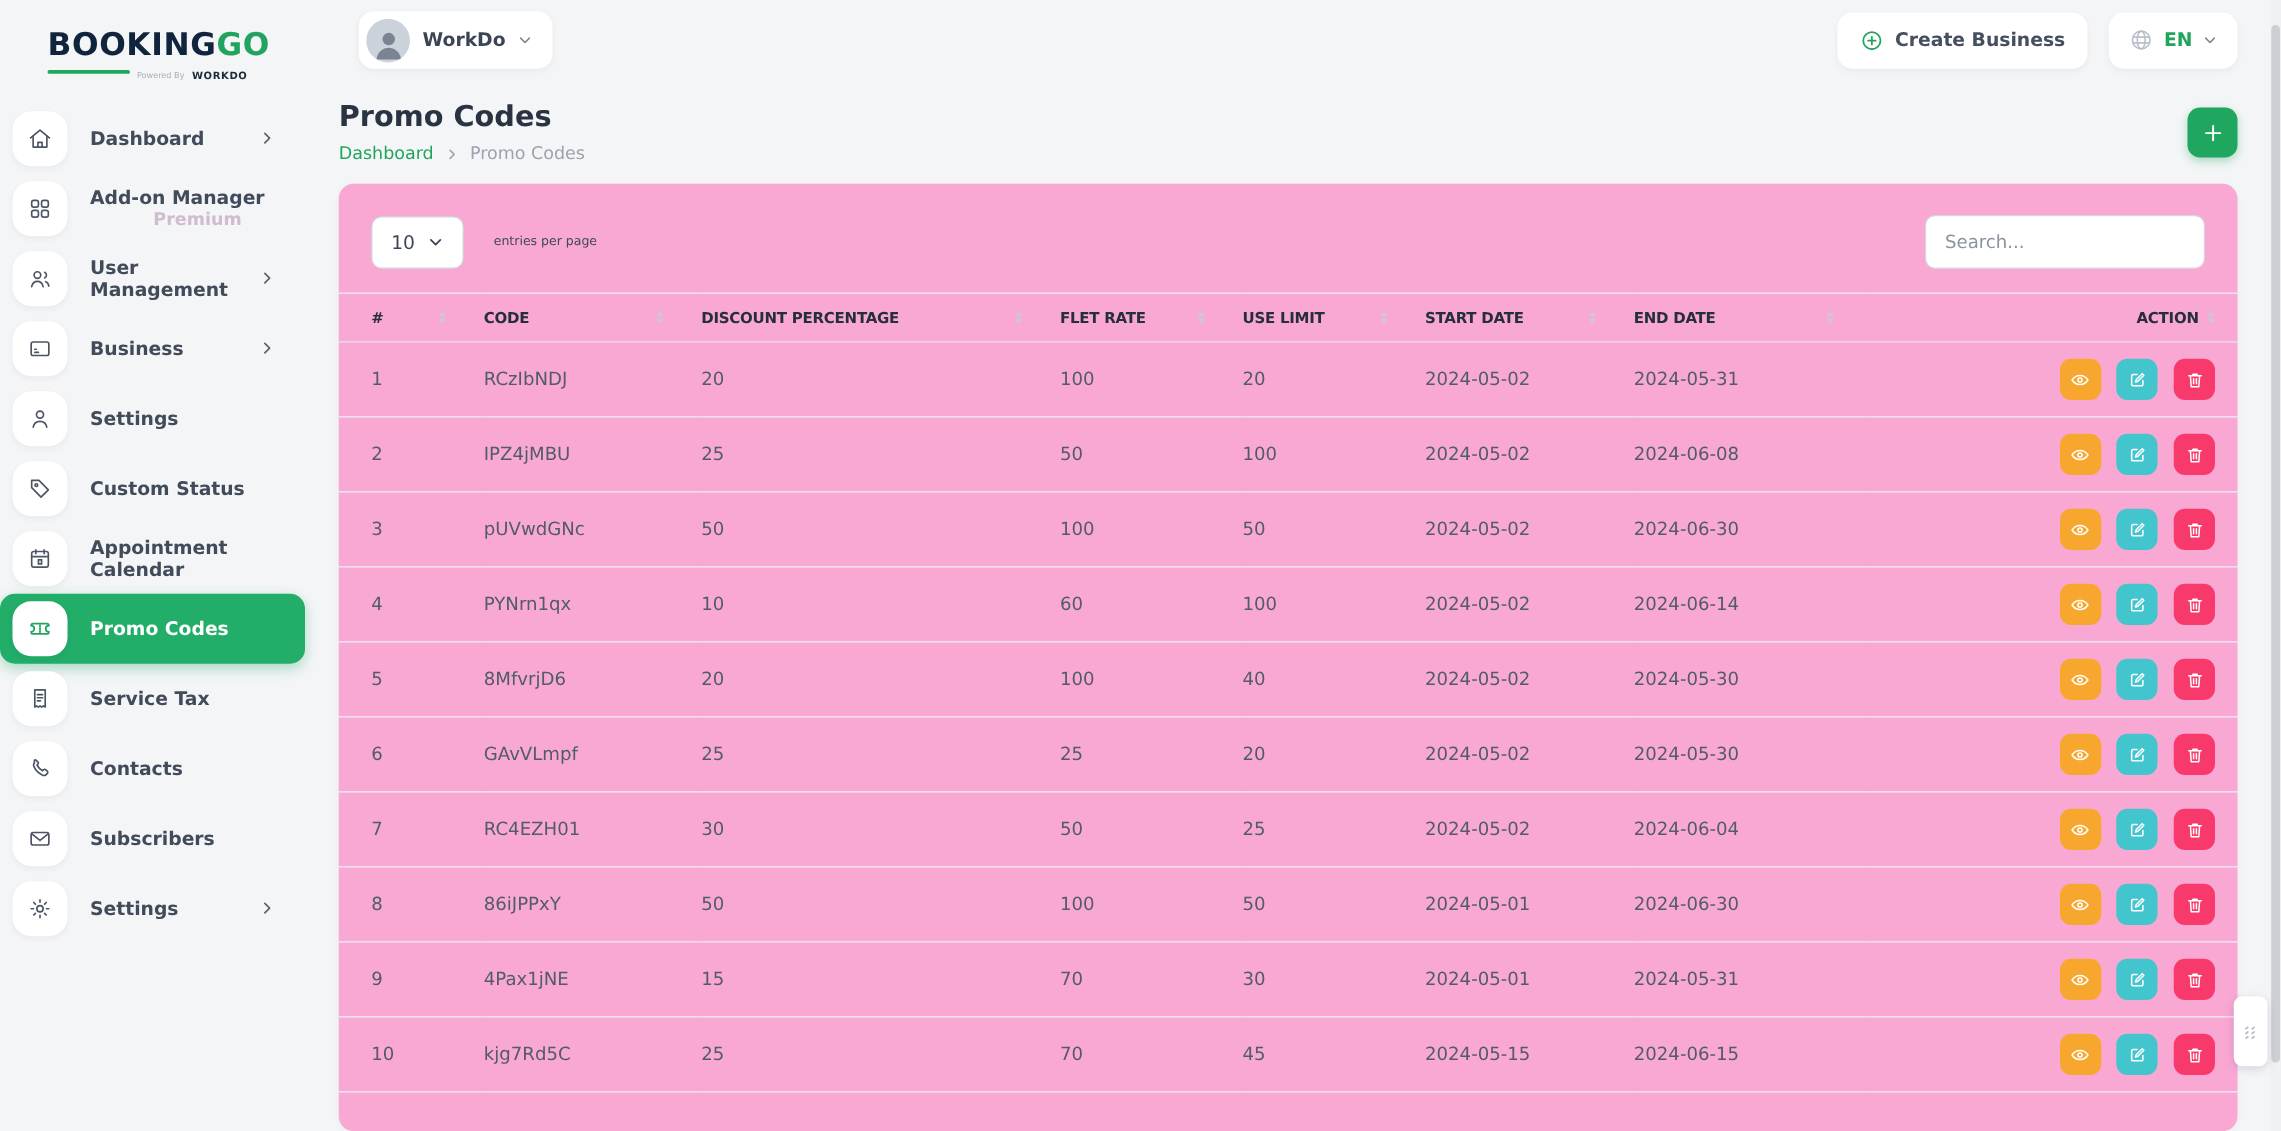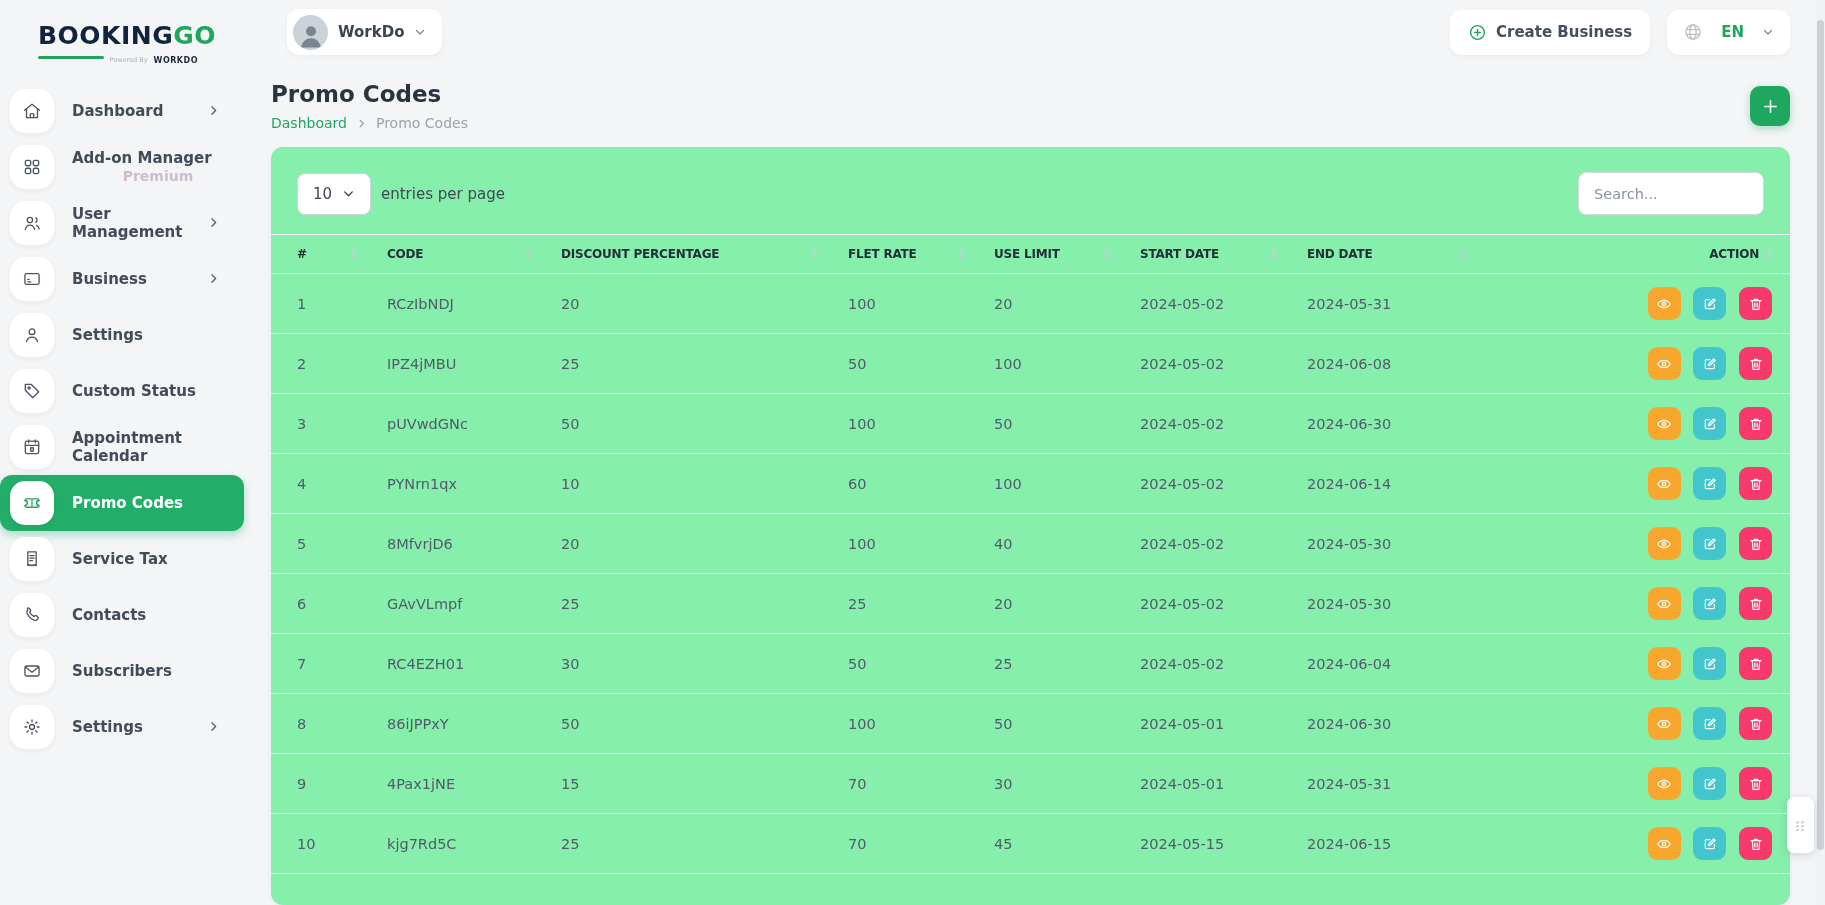--- a/index.html
+++ b/index.html
@@ -44,46 +44,46 @@
   .workspace-pill { margin-left:16px; padding:5px 16px 5px 6px; gap:10px; height:46px; }
   .avatar { width:35px; height:35px; border-radius:50%; background:#ccd2d9; overflow:hidden;
             display:flex; align-items:flex-end; justify-content:center; }
   .avatar svg { width:30px; height:30px; }
   .workspace-name { font-size:15px; font-weight:600; color:#3c4554; }
   .chev-down { color:#7b8492; display:flex; }
   .chev-down svg { width:12px; height:12px; }
   .topbar-right { margin-left:auto; display:flex; gap:17px; }
   .action-pill { height:45px; padding:0 18px; gap:9px; font-size:15px; font-weight:600; color:#454f5f; }
   .action-pill svg.green-ic { width:19px; height:19px; color:#21a55e; }
-  .lang-pill { height:45px; padding:0 16px; gap:18px; }
+  .lang-pill { height:45px; padding:0 16px; gap:8px; }
   .globe-ic { width:20px; height:20px; color:#b9c0c9; }
   .lang-label { font-size:15px; font-weight:700; color:#21a55e; }
 
   .page-head { display:flex; align-items:center; justify-content:space-between; margin-top:26px; }
   .page-title { font-size:23px; font-weight:700; color:#2a3342; }
   .breadcrumb { display:flex; align-items:center; gap:9px; margin-top:8px; font-size:14px; }
   .bc-home { color:#21a55e; cursor:pointer; }
   .bc-sep { color:#9aa3ae; display:flex; }
   .bc-sep svg { width:11px; height:11px; }
   .bc-current { color:#9aa3ae; }
   .add-btn { width:40px; height:40px; border:none; border-radius:10px; background:#1fa65f; color:#fff;
              display:flex; align-items:center; justify-content:center; cursor:pointer;
              box-shadow:0 3px 8px rgba(31,166,95,.35); }
   .add-btn svg { width:17px; height:17px; }
 
   
-  .card { background:#86efac; border-radius:12px; margin-top:16px; flex:1;
+  .card { background:#f9a8d4; border-radius:12px; margin-top:16px; flex:1;
           box-shadow:0 2px 6px rgba(40,50,70,.04); overflow:hidden; }
   .controls { display:flex; align-items:center; padding:25px 26px 19px 26px; }
   .entries-select { width:74px; height:42px; border:1px solid #cfd4db; border-radius:8px;
                     display:flex; align-items:center; justify-content:center; gap:10px;
                     font-size:15px; color:#3d4654; cursor:pointer; background:#fff; }
   .entries-select svg { width:13px; height:13px; color:#3d4654; }
-  .entries-suffix { margin-left:10px; font-size:15px; color:#3f4957; }
-  .search-input { margin-left:auto; width:186px; height:43px; border:1px solid #d5d9df; border-radius:8px;
+  .entries-suffix { margin-left:24px; font-size:10px; color:#3f4957; }
+  .search-input { margin-left:auto; width:224px; height:43px; border:1px solid #d5d9df; border-radius:8px;
                   padding:4px 15px; font-size:14.5px; color:#414b5a; outline:none;
                   font-family:"DejaVu Sans","Liberation Sans",sans-serif; }
   .search-input::placeholder { color:#8a939f; }
 
   table { width:100%; border-collapse:collapse; table-layout:fixed; }
   thead th { border-top:1px solid #eef0f3; border-bottom:1px solid #e3e6ea; padding:12px 0; }
   .th-inner { display:flex; align-items:center; font-size:12px; font-weight:700; color:#252e3b;
               letter-spacing:-.2px; white-space:nowrap; }
   .th-inner .sort { margin-left:auto; margin-right:30px; }
   .th-inner.right { justify-content:flex-end; }

